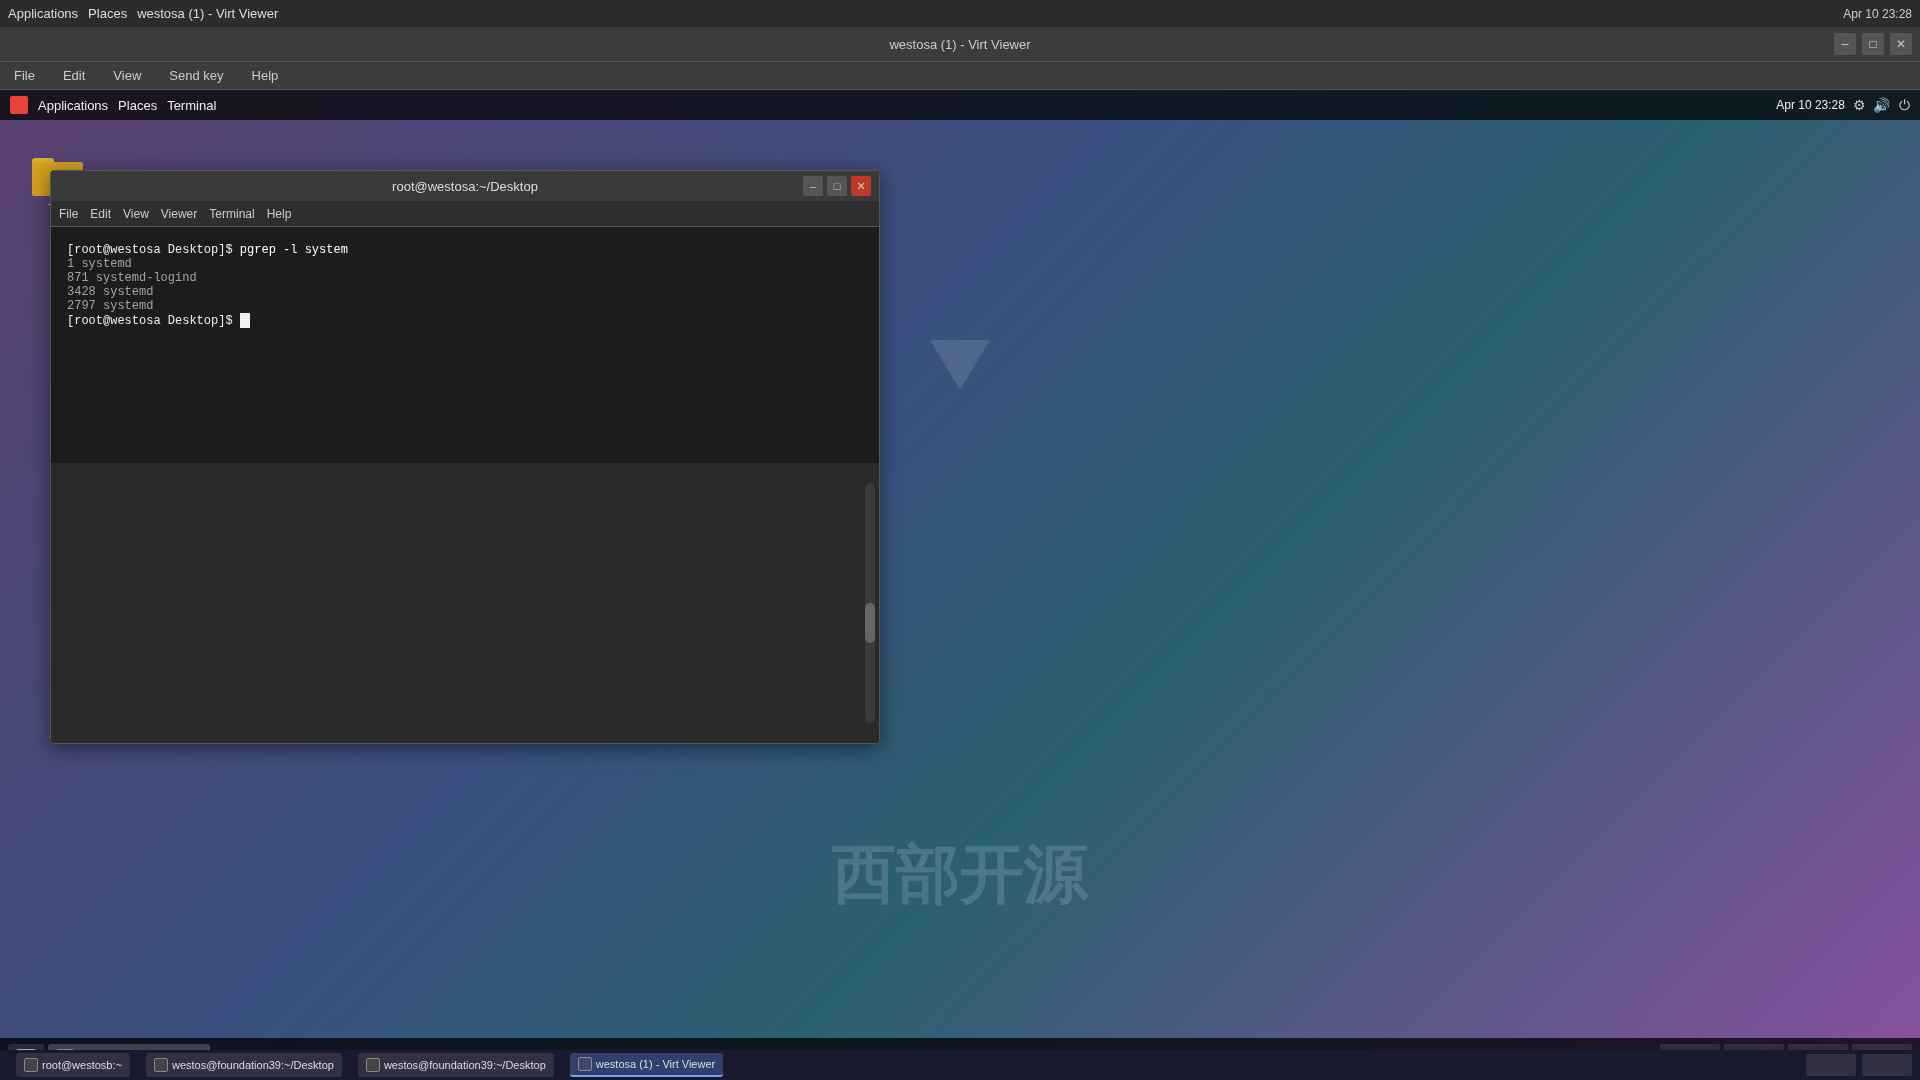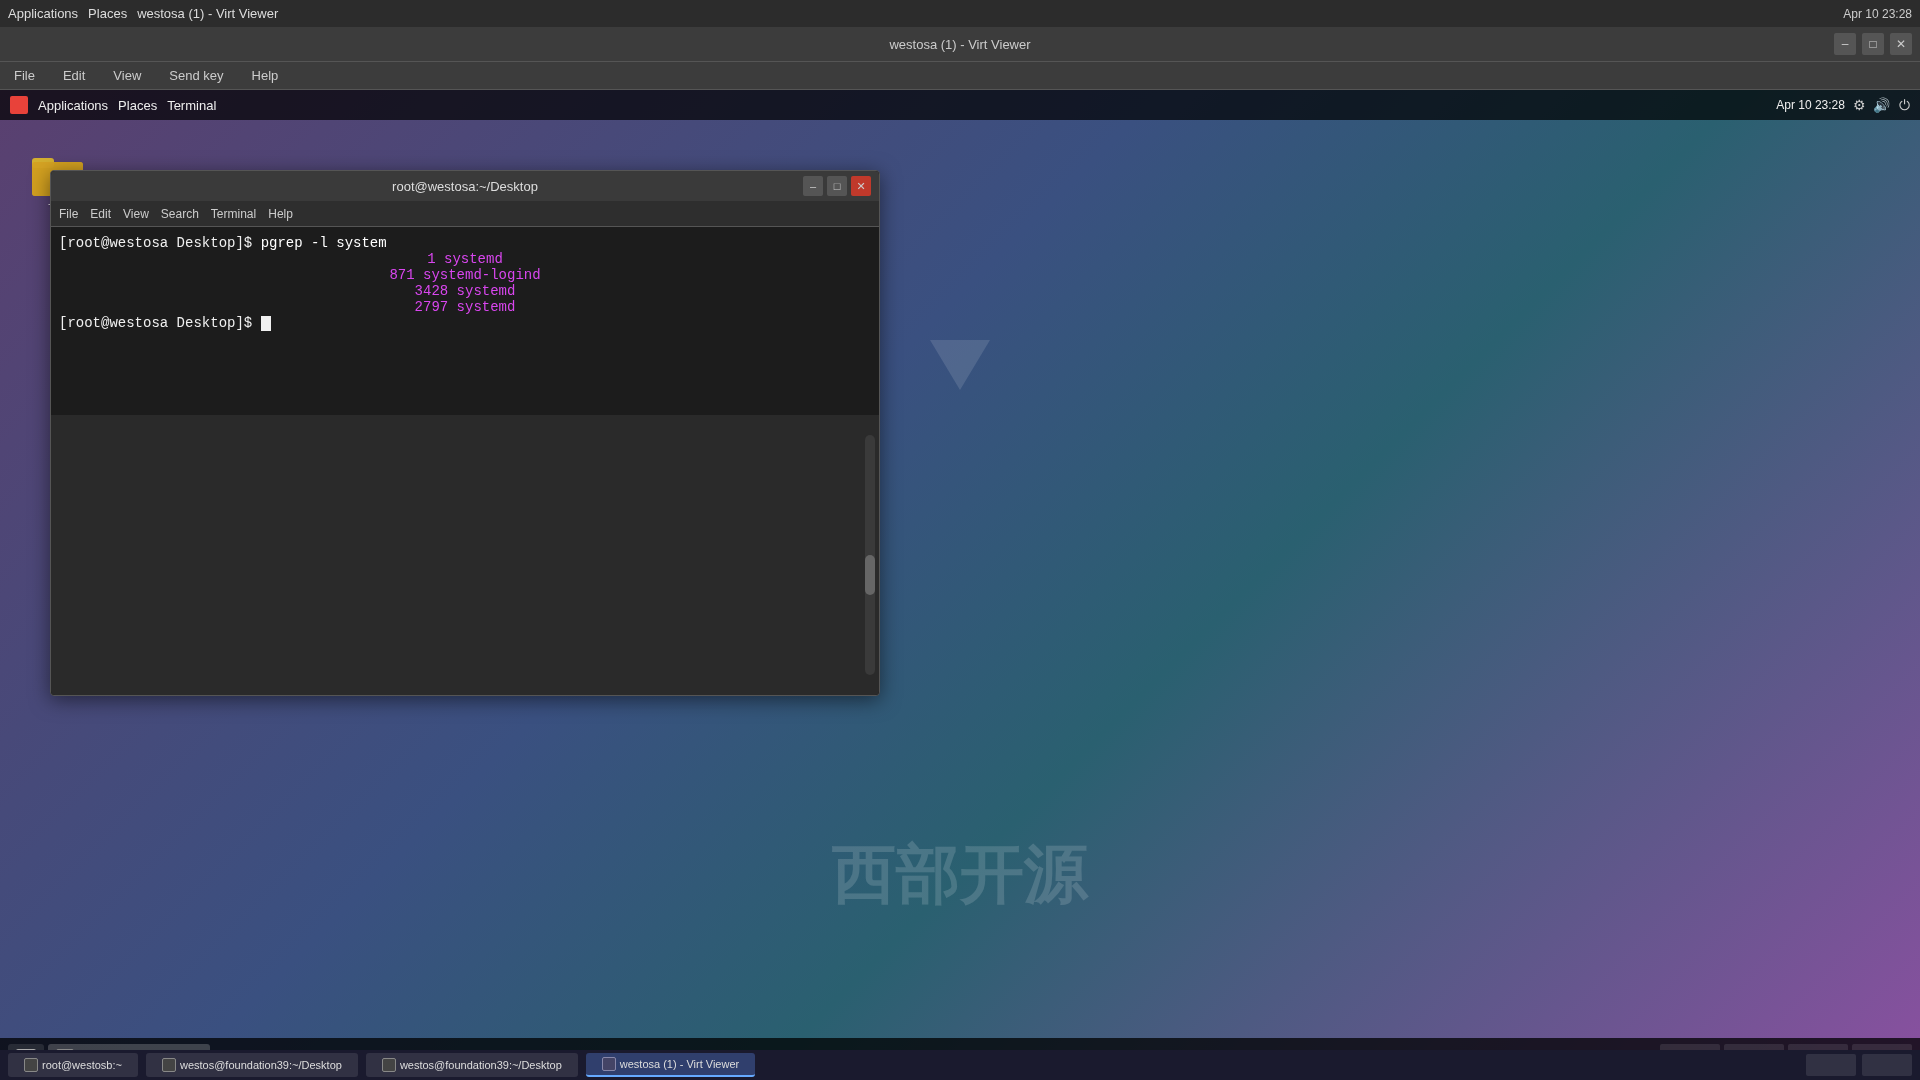--- a/index.html
+++ b/index.html
@@ -244,30 +244,30 @@
       border-bottom: 1px solid #555;
     }
     .terminal-menubar span {
       color: #ccc;
       font-size: 12px;
       cursor: pointer;
     }
 
     .terminal-body {
       background: #1c1c1c;
-      padding: 8px;
+      padding: 16px;
       font-family: 'Courier New', monospace;
-      font-size: 14px;
+      font-size: 12px;
       color: #f0f0f0;
-      height: 188px;
+      height: 236px;
       overflow-y: auto;
     }
     .terminal-body .prompt { color: #f0f0f0; }
     .terminal-body .cmd { color: #fff; }
-    .terminal-body .output { color: #d946ef; text-align: center; }
+    .terminal-body .output { color: #a3a3a3; }
     .terminal-body .cursor {
       display: inline-block;
       width: 10px;
       height: 15px;
       background: #f0f0f0;
       vertical-align: text-bottom;
     }
 
     
     .terminal-dark {
@@ -358,27 +358,28 @@
       gap: 8px;
       position: fixed;
       bottom: 0;
       left: 0;
       right: 0;
     }
     .host-taskbar-btn {
       display: flex;
       align-items: center;
       gap: 4px;
-      padding: 2px 16px;
+      padding: 2px 8px;
       background: rgba(255,255,255,0.1);
       border-radius: 3px;
       color: #ddd;
       font-size: 11px;
       cursor: pointer;
       height: 24px;
+      margin-left: 8px;
     }
     .host-taskbar-btn.active {
       background: rgba(100,150,255,0.3);
       border-bottom: 2px solid #6af;
     }
     .host-taskbar-icon {
       width: 14px;
       height: 14px;
       border-radius: 2px;
     }
@@ -467,21 +468,21 @@
           <div class="terminal-window-controls">
             <button class="term-btn">–</button>
             <button class="term-btn">□</button>
             <button class="term-btn close">✕</button>
           </div>
         </div>
         <div class="terminal-menubar">
           <span>File</span>
           <span>Edit</span>
           <span>View</span>
-          <span>Search</span>
+          <span>Viewer</span>
           <span>Terminal</span>
           <span>Help</span>
         </div>
         <div class="terminal-body">
           <div>
             <span class="prompt">[root@westosa Desktop]$ </span><span class="cmd">pgrep -l system</span>
           </div>
           <div class="output">1 systemd</div>
           <div class="output">871 systemd-logind</div>
           <div class="output">3428 systemd</div>

